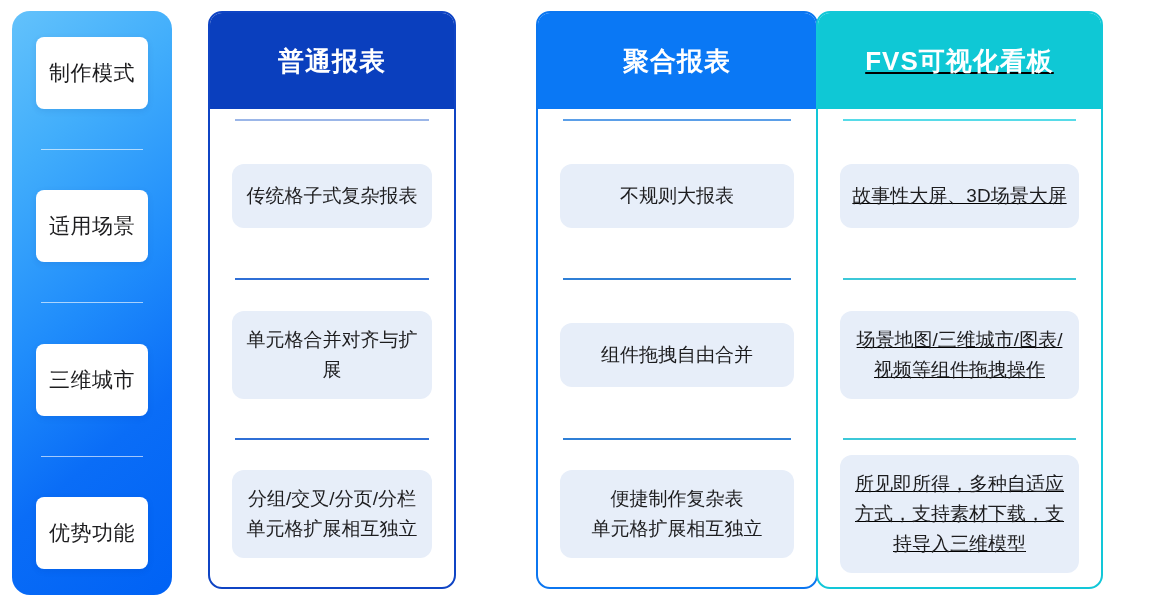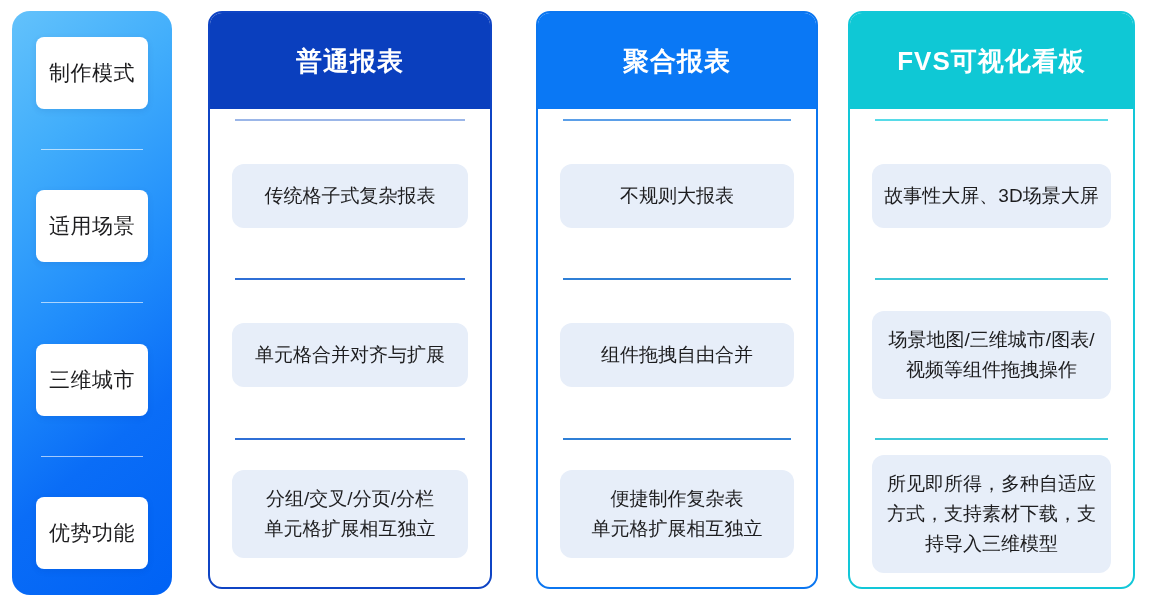--- a/index.html
+++ b/index.html
@@ -62,23 +62,23 @@
   .card {
     position: absolute;
     top: 11px;
     height: 578px;
     border-radius: 14px;
     background: #ffffff;
     display: flex;
     flex-direction: column;
     overflow: hidden;
   }
-  #card-0 { left: 208px; width: 284px; border: 2px solid #0f44c4; }
+  #card-0 { left: 208px; width: 248px; border: 2px solid #0f44c4; }
   #card-1 { left: 536px; width: 282px; border: 2px solid #0b76f0; }
-  #card-2 { left: 848px; width: 287px; border: 2px solid #12c7d8; }
+  #card-2 { left: 816px; width: 287px; border: 2px solid #12c7d8; text-decoration: underline; }
 
   .card-header {
     height: 96px;
     flex: 0 0 96px;
     display: flex;
     align-items: center;
     justify-content: center;
     color: #ffffff;
     font-size: 26px;
     font-weight: bold;

